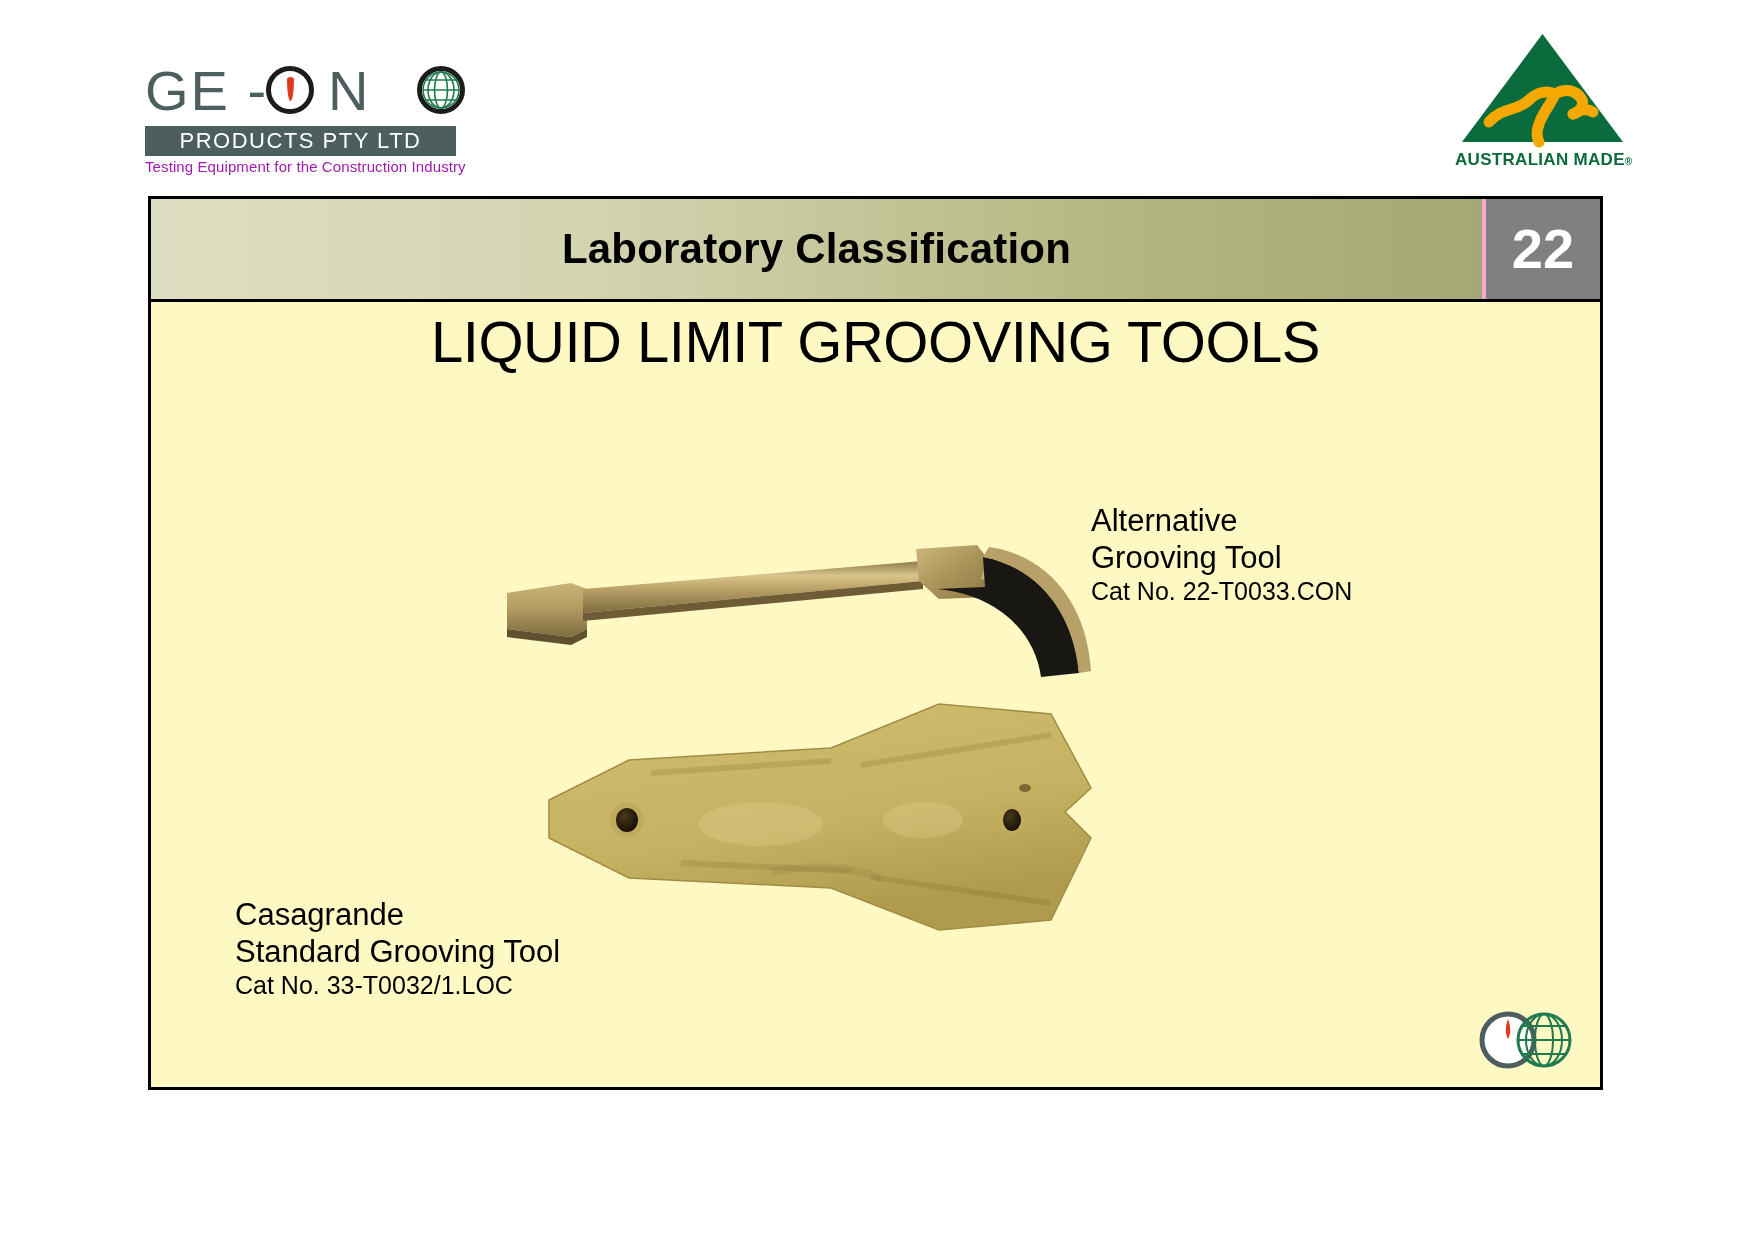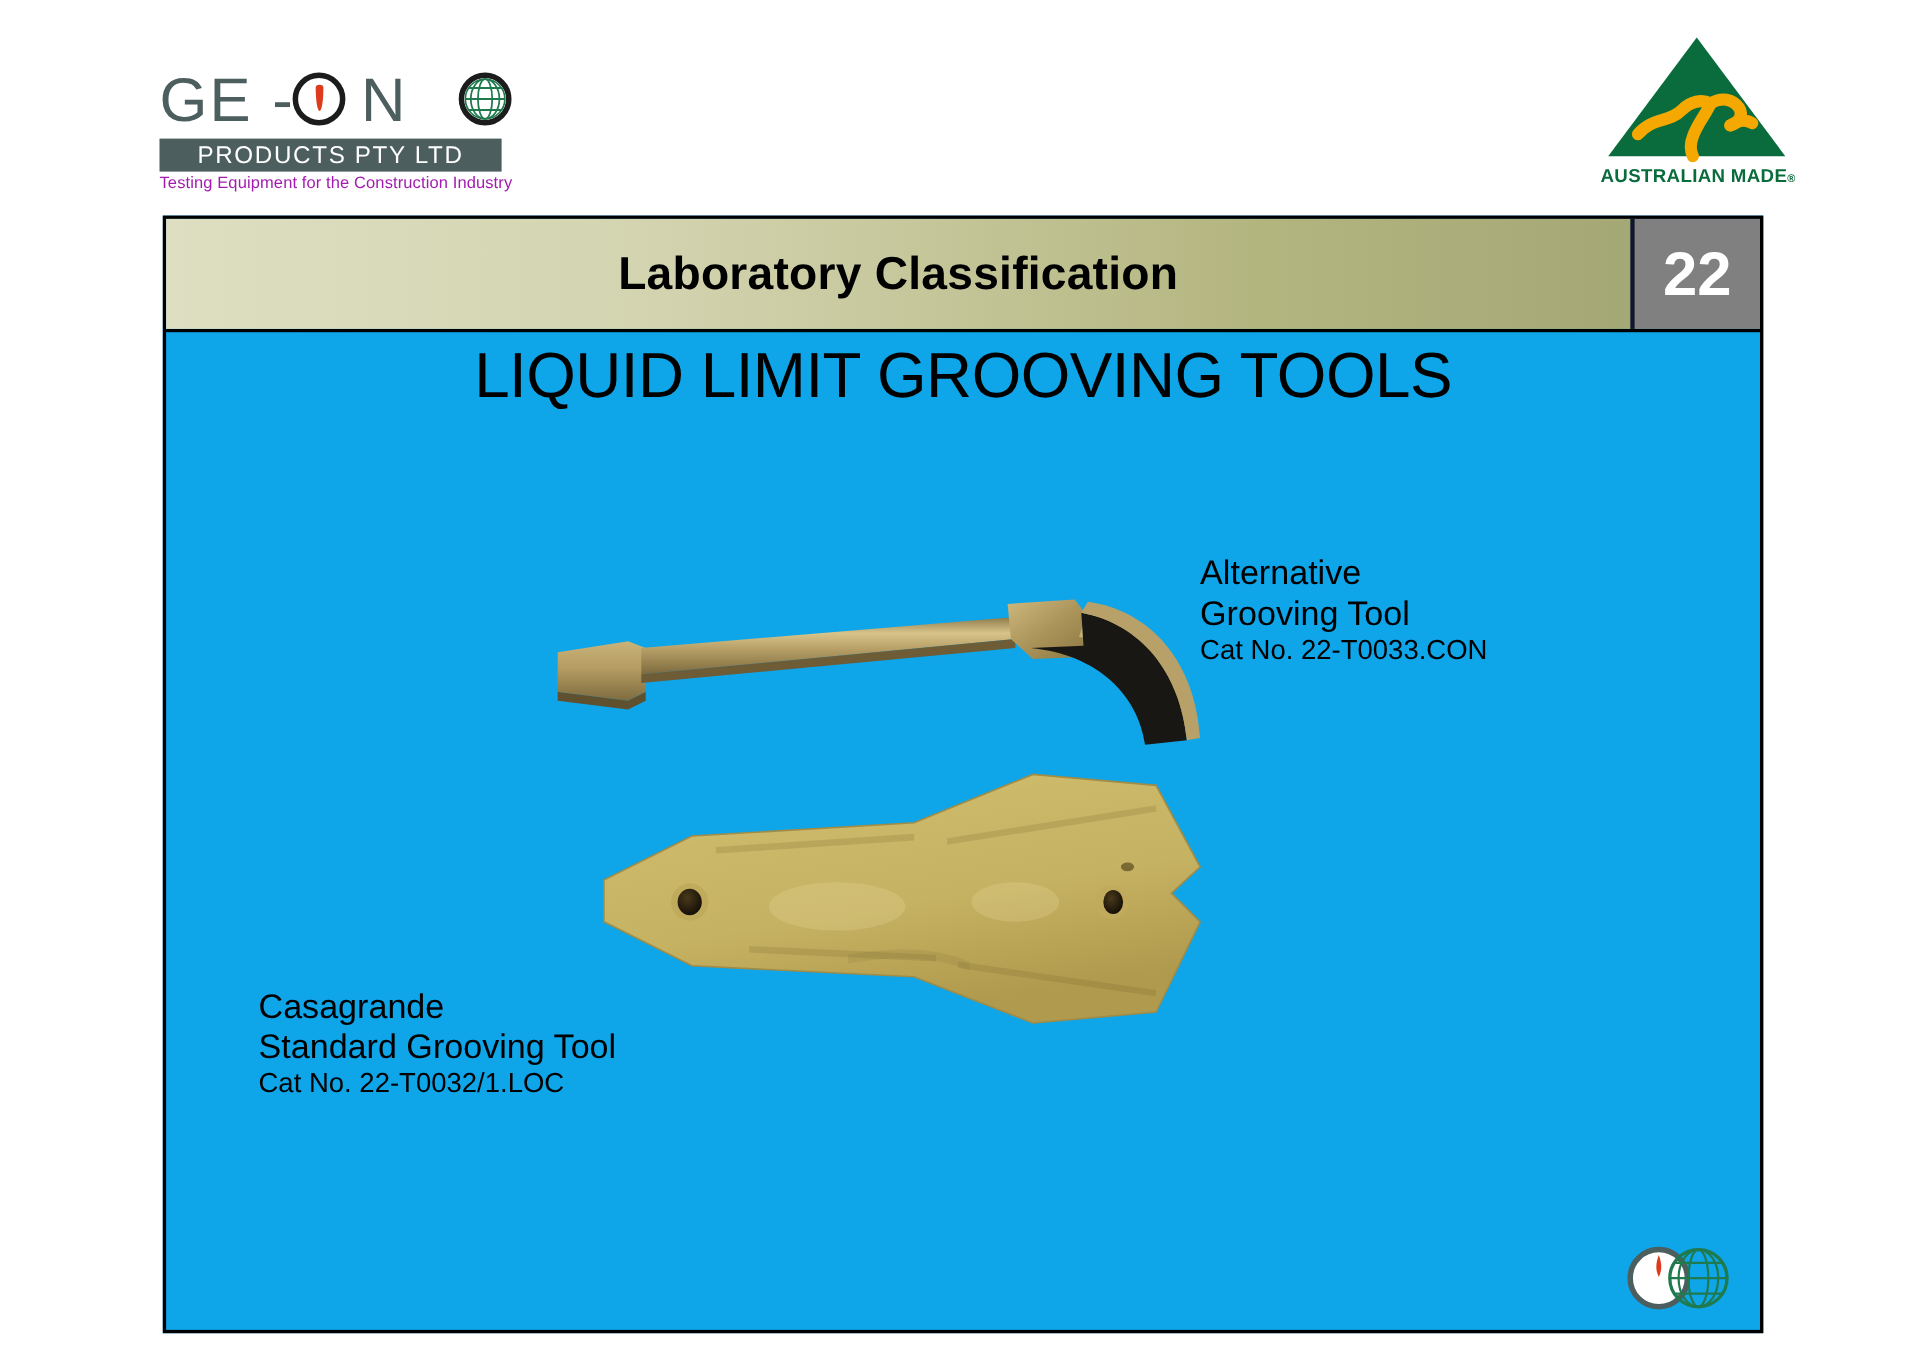--- a/index.html
+++ b/index.html
@@ -128,24 +128,24 @@
     font-size: 10px;
     vertical-align: baseline;
   }
 
   
   #slide-frame {
     position: absolute;
     left: 148px;
     top: 196px;
     width: 1455px;
-    height: 1016px;
+    height: 894px;
     border: 3px solid #000000;
     box-sizing: border-box;
-    background: #0ea5e9;
+    background: #fef9c3;
   }
 
   
   #header-band {
     position: absolute;
     left: 0;
     top: 0;
     right: 0;
     height: 103px;
     display: flex;
@@ -162,21 +162,21 @@
   }
   #header-title-bar span {
     font-size: 42px;
     font-weight: bold;
     color: #000000;
     letter-spacing: 0.2px;
   }
   #page-badge {
     flex: 0 0 118px;
     background: #808080;
-    border-left: 4px solid #0f172a;
+    border-left: 4px solid #f9a8d4;
     display: flex;
     align-items: center;
     justify-content: center;
     box-sizing: border-box;
   }
   #page-badge span {
     font-size: 56px;
     font-weight: bold;
     color: #ffffff;
     line-height: 1;
@@ -399,21 +399,21 @@
 
     <div class="caption" id="caption-alternative">
       <div class="line-main">Alternative</div>
       <div class="line-main">Grooving Tool</div>
       <div class="line-cat">Cat No. 22-T0033.CON</div>
     </div>
 
     <div class="caption" id="caption-casagrande">
       <div class="line-main">Casagrande</div>
       <div class="line-main">Standard Grooving Tool</div>
-      <div class="line-cat">Cat No. 22-T0032/1.LOC</div>
+      <div class="line-cat">Cat No. 33-T0032/1.LOC</div>
     </div>
 
     <div id="watermark">
       <svg width="104" height="62" viewBox="0 0 104 62">
         <circle cx="34" cy="31" r="26" fill="#ffffff" stroke="#4d5e5e" stroke-width="5"></circle>
         <path d="M34 10 C37 18, 37 24, 34 30 C31 24, 31 18, 34 10 Z" fill="#e03a1e"></path>
         <circle cx="70" cy="31" r="26" fill="none" stroke="#1f7a4d" stroke-width="3"></circle>
         <g stroke="#1f7a4d" stroke-width="2" fill="none">
           <ellipse cx="70" cy="31" rx="9" ry="26"></ellipse>
           <ellipse cx="70" cy="31" rx="18" ry="26"></ellipse>

